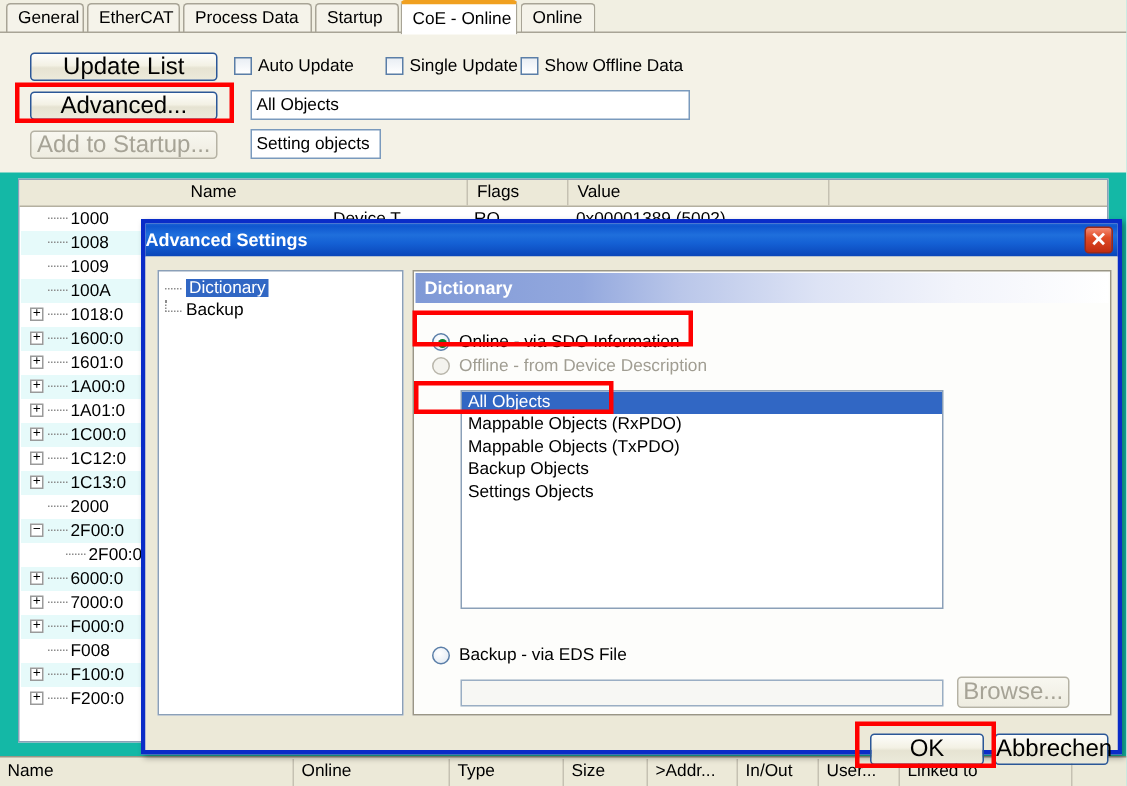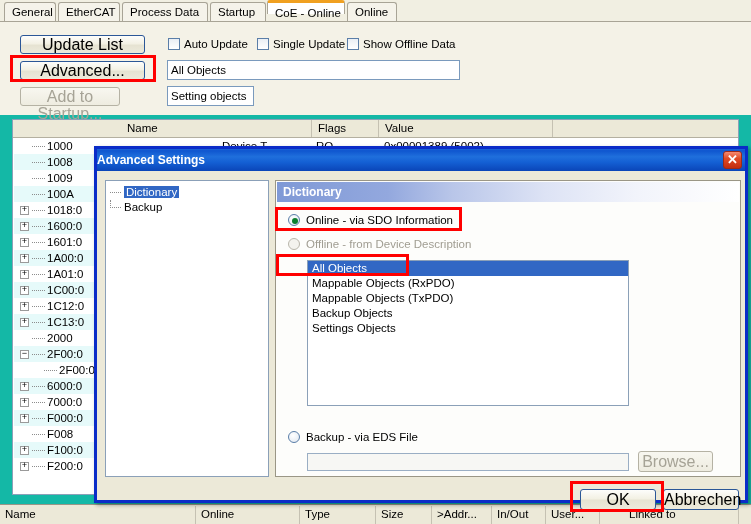--- a/index.html
+++ b/index.html
@@ -26,21 +26,21 @@
     background: #f5f3ea;
     border-radius: 3px 3px 0 0;
     padding: 0 7px;
     line-height: 19px;
     font-size: 11.5px;
     color: #000;
     white-space: nowrap;
     cursor: default;
   }
   .tab.active {
-    top: 0px; height: 14px; line-height: 21px;
+    top: 0px; height: 23px; line-height: 21px;
     background: #ffffff;
     border-top: 3px solid #f0a020;
     border-left: 1px solid #a8a496;
     border-right: 1px solid #a8a496;
     z-index: 5;
     font-weight: normal;
   }
   .tabline {
     position: absolute; left: 0; top: 21px; width: 751px; height: 1px;
     background: #a8a496;
@@ -225,23 +225,23 @@
     <div class="tab" style="left:347px; width:50px;">Online</div>
     <div class="tabline"></div>
   </div>
 
   <div class="toolbar">
 
     <div class="winbtn" style="left:20px; top:13px; width:125px; height:19px;">Update List</div>
 
     <div class="winbtn" style="left:20px; top:39px; width:125px; height:19px;">Advanced...</div>
 
-    <div class="winbtn disabled" style="left:20px; top:65px; width:100px; height:19px;">Add to Startup...</div>
-
-    <div class="chk" style="left:168px; top:16px;">
+    <div class="winbtn disabled" style="left:20px; top:65px; width:125px; height:19px;">Add to Startup...</div>
+
+    <div class="chk" style="left:156px; top:16px;">
       <span class="chkbox"></span>
       <span>Auto Update</span>
     </div>
 
     <div class="chk" style="left:257px; top:16px;">
       <span class="chkbox"></span>
       <span>Single Update</span>
     </div>
 
     <div class="chk" style="left:347px; top:16px;">
@@ -288,21 +288,21 @@
   </div>
 
   <div class="bottomgrid">
     <div class="bcell" style="left:0px;   width:196px;">Name</div>
     <div class="bcell" style="left:196px; width:104px;">Online</div>
     <div class="bcell" style="left:300px; width:76px;">Type</div>
     <div class="bcell" style="left:376px; width:56px;">Size</div>
     <div class="bcell" style="left:432px; width:60px;">&gt;Addr...</div>
     <div class="bcell" style="left:492px; width:54px;">In/Out</div>
     <div class="bcell" style="left:546px; width:54px;">User...</div>
-    <div class="bcell" style="left:600px; width:115px;margin-left:24px;">Linked to</div>
+    <div class="bcell" style="left:600px; width:115px;">Linked to</div>
   </div>
 
   <div class="dialog">
     <div class="dlgtitle">
       <span>Advanced Settings</span>
       <div class="dlgclose">✕</div>
     </div>
 
     <div class="dlgbody">
 
@@ -314,21 +314,21 @@
         <div class="navitem">
           <span class="nv"></span>
           <span class="nd"></span>
           <span class="lbl">Backup</span>
         </div>
       </div>
 
       <div class="pane">
         <div class="panehdr">Dictionary</div>
 
-        <div class="radio" style="left:12px; top:33px;justify-content:flex-end;">
+        <div class="radio" style="left:12px; top:41px;justify-content:flex-end;">
           <span class="rdot on"></span>
           <span>Online - via SDO Information</span>
         </div>
 
         <div class="radio dim" style="left:12px; top:57px;">
           <span class="rdot"></span>
           <span>Offline - from Device Description</span>
         </div>
 
         <div class="listbox" style="left:31px; top:79px; width:322px; height:146px;">

